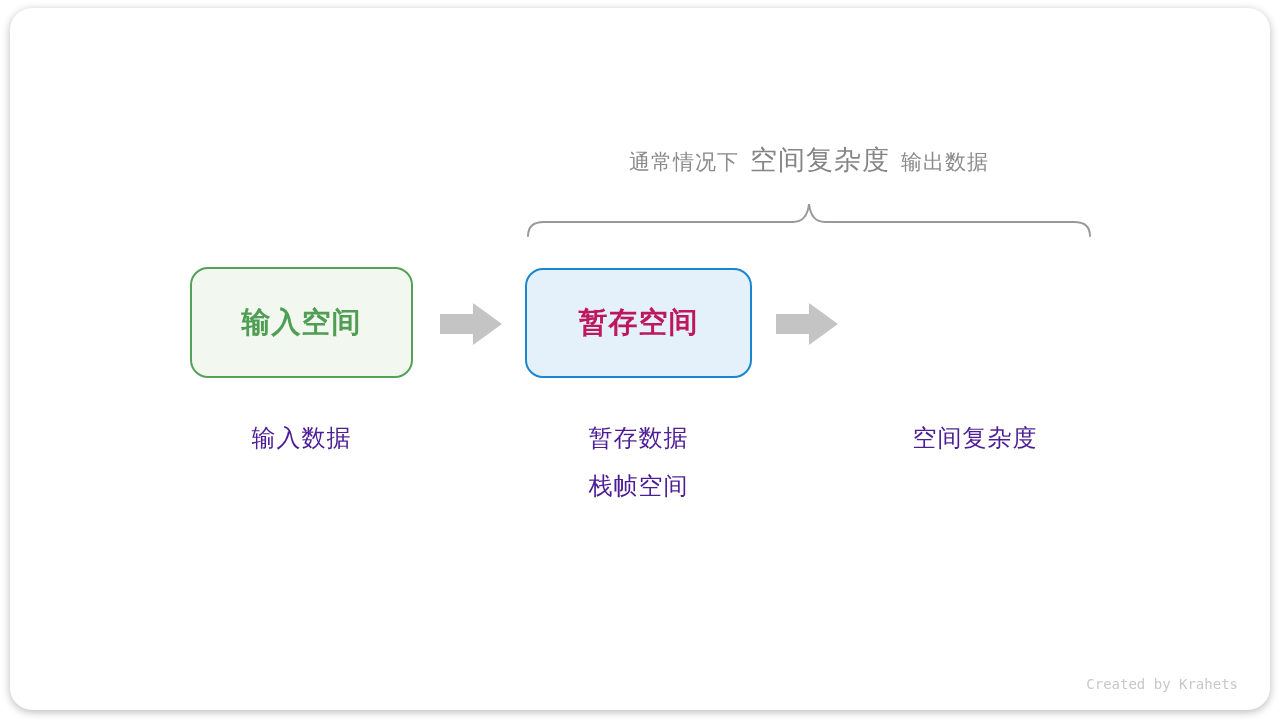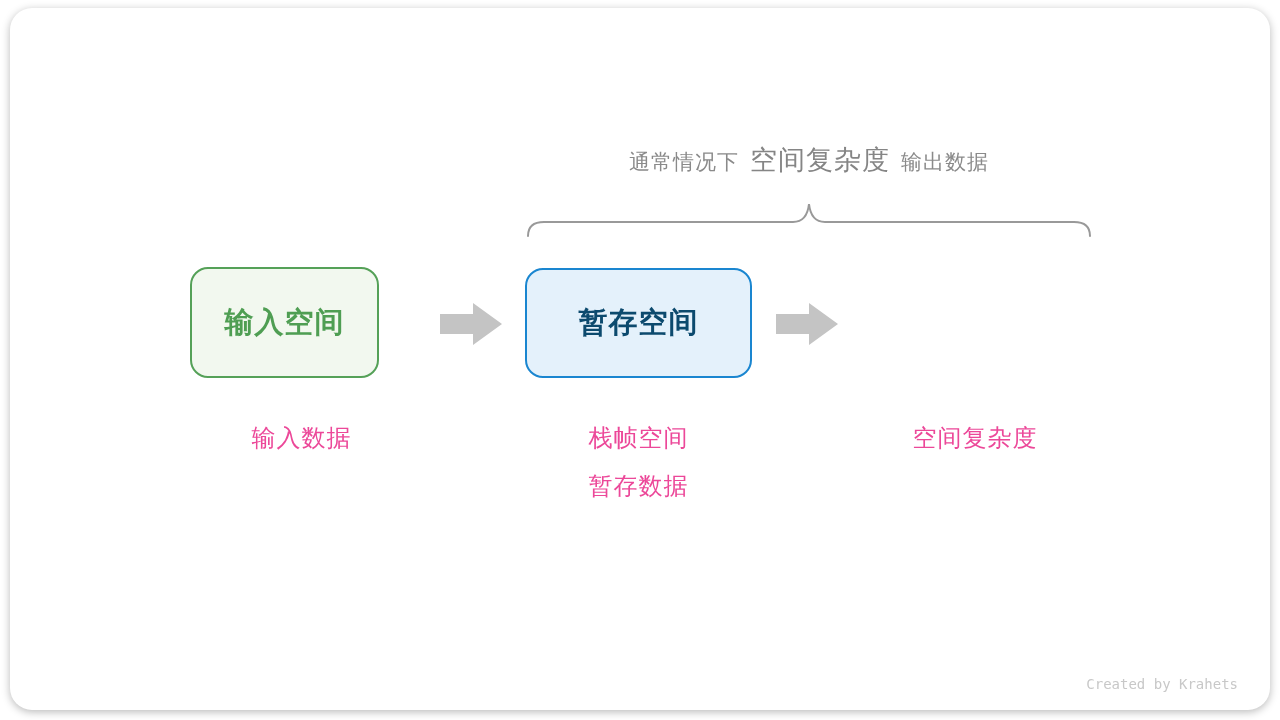--- a/index.html
+++ b/index.html
@@ -63,41 +63,41 @@
     border-radius: 18px;
     border: 2px solid;
     display: flex;
     align-items: center;
     justify-content: center;
     box-sizing: border-box;
     font-size: 29px;
     font-weight: bold;
     letter-spacing: 1px;
   }
-  .node-input  { left: 180px; top: 259px; width: 189px; height: 111px;
+  .node-input  { left: 180px; top: 259px; width: 223px; height: 111px;
                  border-color: #55a158; background: #f2f8ef; color: #4f9e53; }
   .node-buffer { left: 515px; top: 260px; width: 227px; height: 110px;
-                 border-color: #1a86d0; background: #e4f1fb; color: #0c4a6e; font-family: Liberation Mono, monospace; }
+                 border-color: #1a86d0; background: #e4f1fb; color: #be185d; font-family: Liberation Mono, monospace; }
   .node-output { left: 852px; top: 260px; width: 226px; height: 110px;
                  border-color: #3e9486; background: #ebf4f1; color: #3b9284; }
   
   .arrow {
     position: absolute;
     width: 62px;
     height: 50px;
   }
   .arrow-1 { left: 430px; top: 291px; }
   .arrow-2 { left: 766px; top: 291px; }
   
   .anno {
     position: absolute;
     top: 406px;
     font-size: 24px;
     line-height: 48px;
-    color: #ec4899;
+    color: #4c1d95;
     text-align: center;
     letter-spacing: 1px;
   }
   .anno-input  { left: 180px; width: 223px; }
   .anno-buffer { left: 515px; width: 227px; }
   .anno-output { left: 852px; width: 226px; }
   .footer {
     position: absolute;
     right: 32px;
     bottom: 18px;
@@ -137,22 +137,22 @@
     <svg class="arrow arrow-2" viewBox="0 0 62 50">
       <path d="M0 15 H33 V4 L62 25 L33 46 V35 H0 Z" fill="#c4c4c4"></path>
     </svg>
 
 
     <div class="anno anno-input">
       <div>输入数据</div>
     </div>
 
     <div class="anno anno-buffer">
+      <div>暂存数据</div>
       <div>栈帧空间</div>
-      <div>暂存数据</div>
     </div>
 
     <div class="anno anno-output">
       <div>空间复杂度</div>
     </div>
 
     <div class="footer">Created by Krahets</div>
 
   </div>
 </div>

